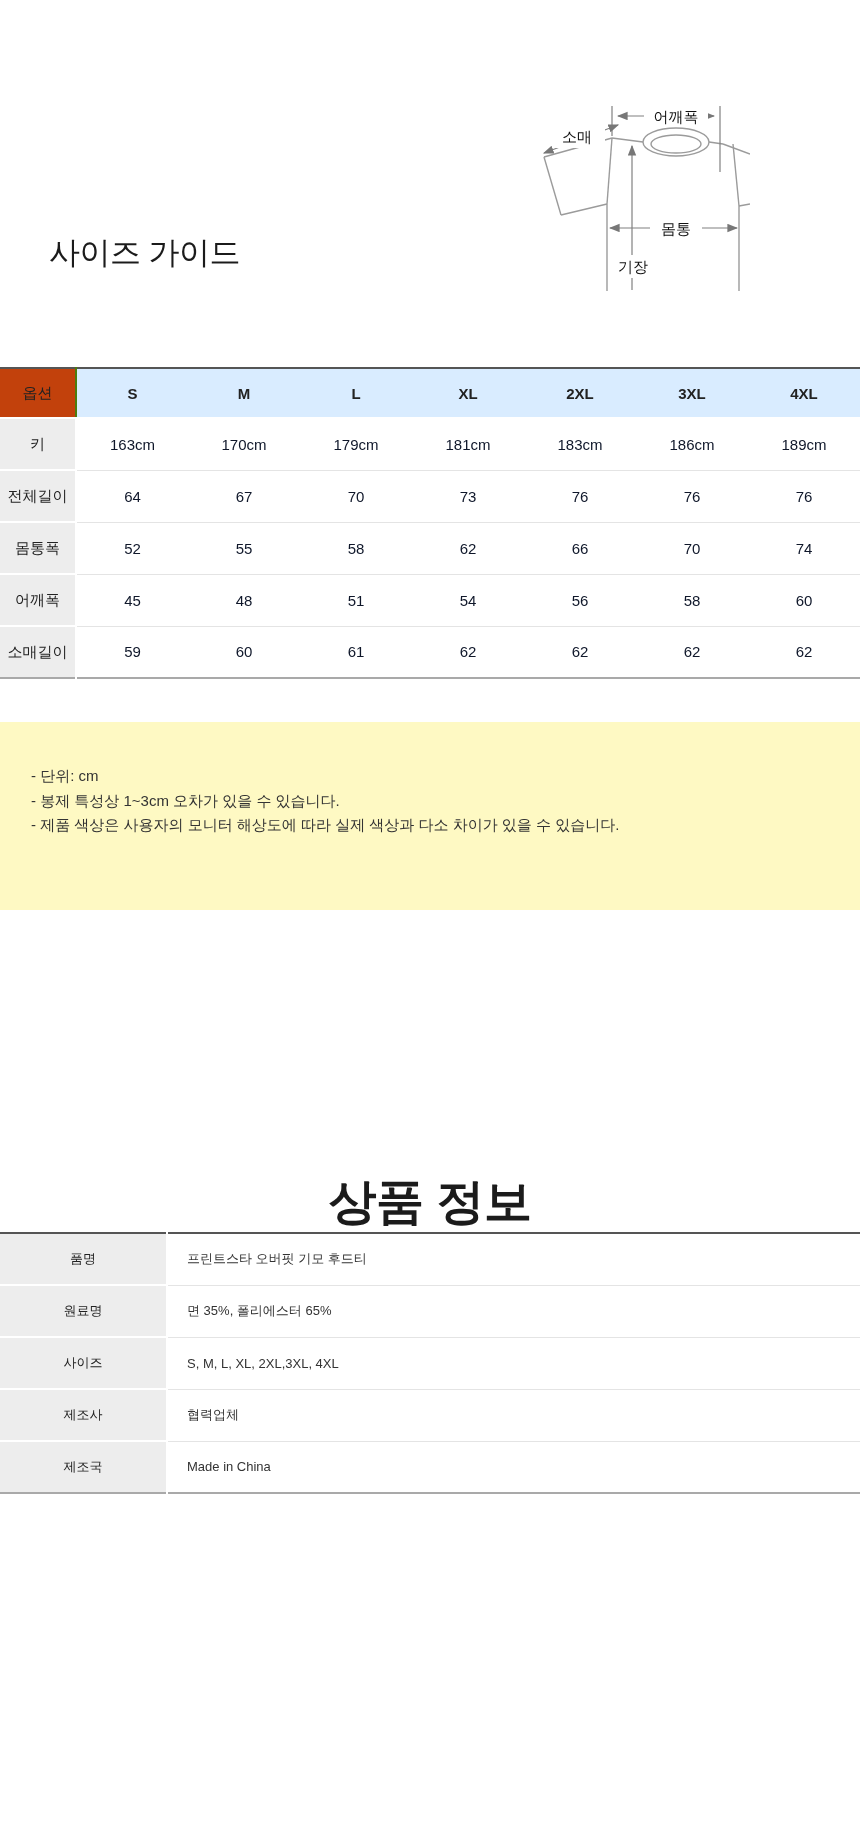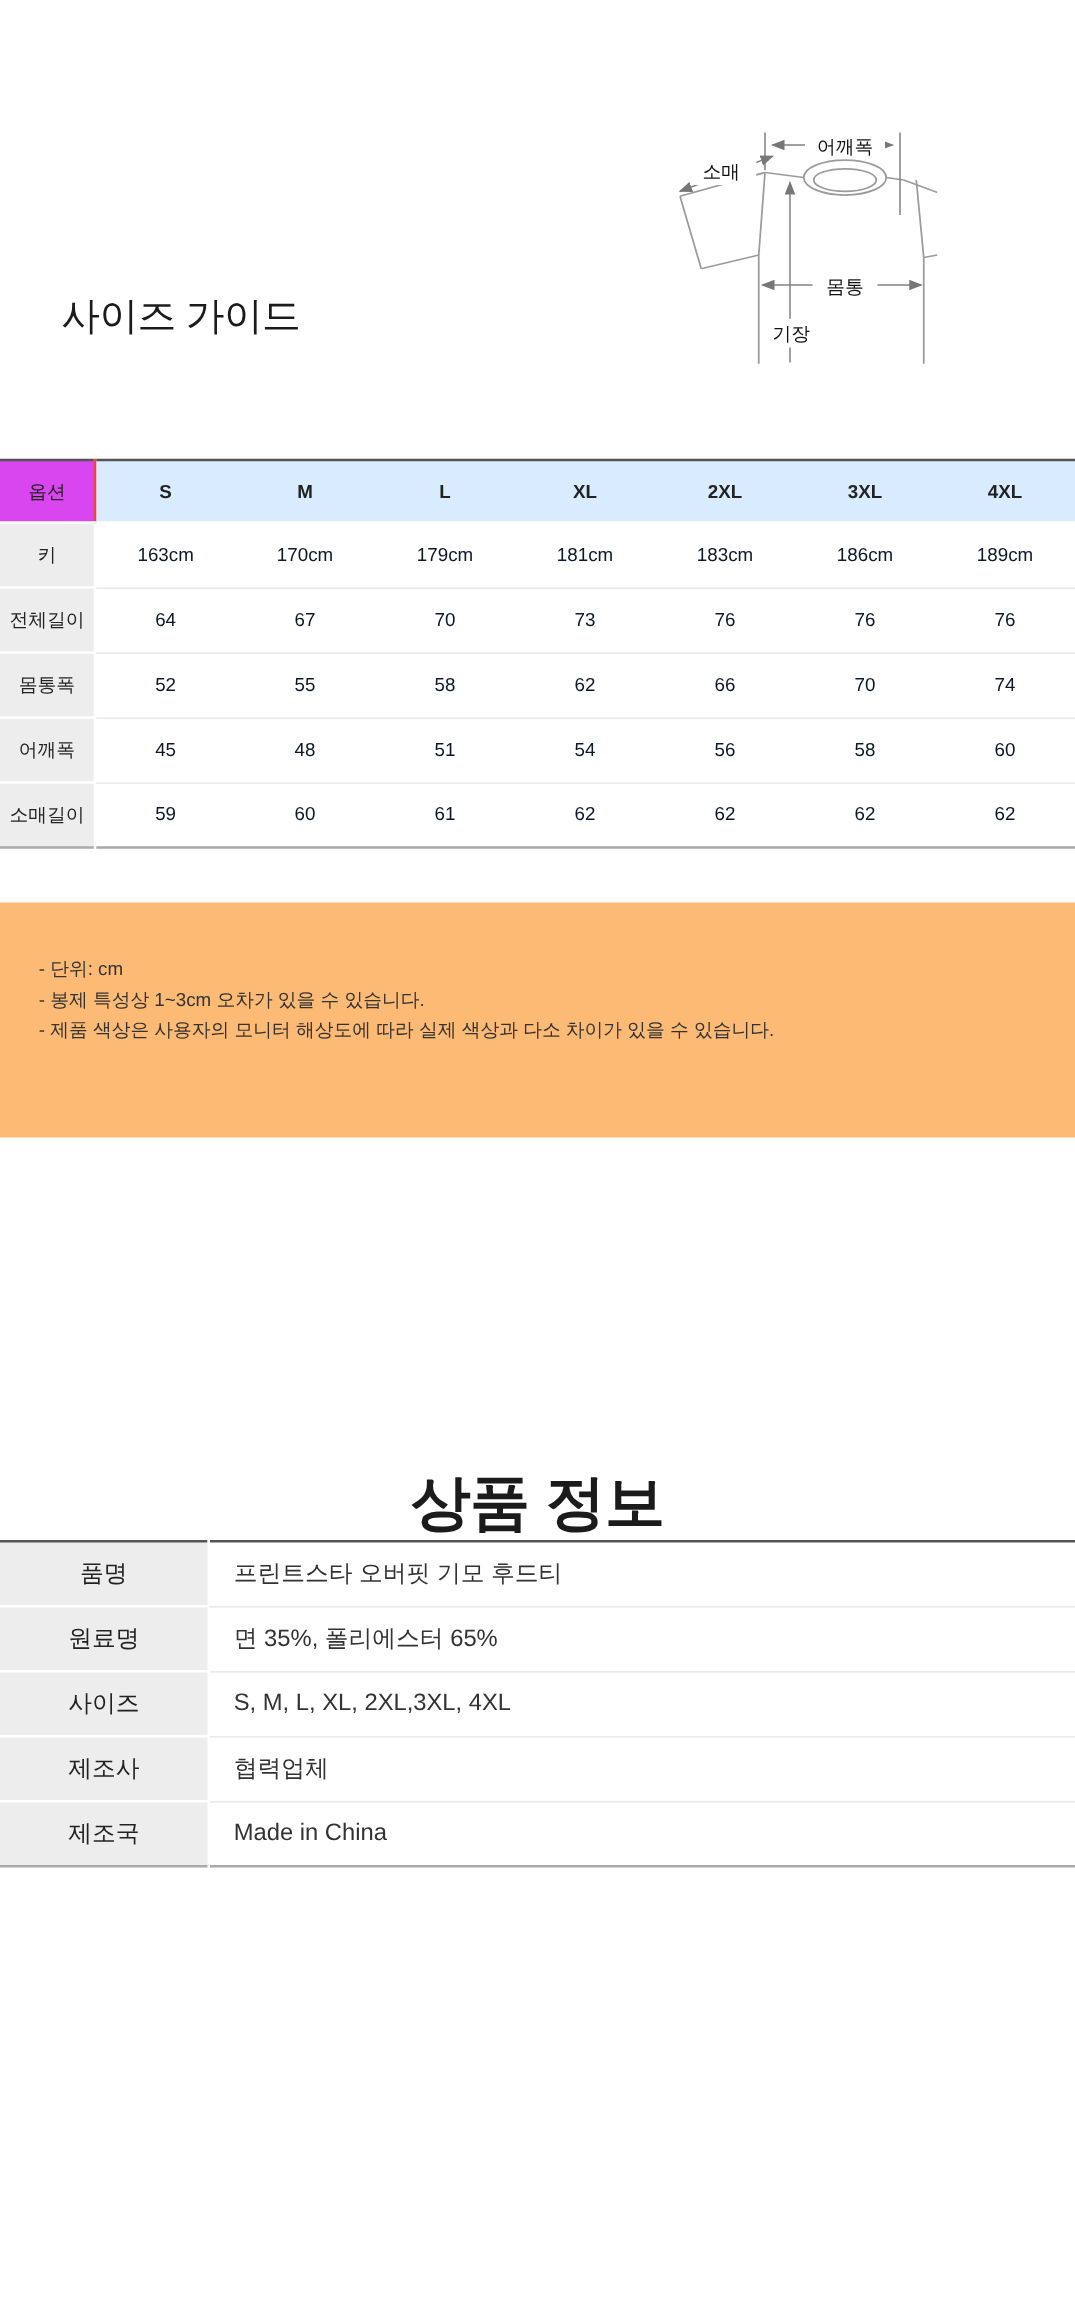--- a/index.html
+++ b/index.html
@@ -25,49 +25,49 @@
     border-collapse:collapse;table-layout:fixed;
     border-top:2px solid #555;border-bottom:2px solid #a9a9a9;
     font-size:15px;color:#444;
   }
   .size-table col.label-col{width:76px;}
   .size-table thead th{
     height:46px;background:#d9ecff;font-weight:700;color:#222;
     border-bottom:2px solid #fff;text-align:center;
   }
   .size-table thead th.opt{
-    background:#d946ef;font-weight:400;border-right:2px solid #ef4444;
+    background:#c2410c;font-weight:400;border-right:2px solid #4d7c0f;
   }
   .size-table tbody th{
     background:#ededed;font-weight:400;color:#222;
     border-bottom:2px solid #fff;border-right:2px solid #fff;
     height:48px;text-align:center;
   }
   .size-table tbody td{
     border-bottom:1px solid #e4e4e4;text-align:center;height:48px;color:#0f172a;
   }
   .size-table tbody tr:last-child td,
   .size-table tbody tr:last-child th{border-bottom:none;}
   
   .notes{
     position:absolute;top:722px;left:0;width:860px;height:188px;
-    background:#fdba74;box-sizing:border-box;
+    background:#fef9c3;box-sizing:border-box;
     margin:0;padding:42px 40px 0 31px;
   }
   .notes li{list-style:none;font-size:15px;color:#333;line-height:24.5px;}
   
   .product-title{
     position:absolute;top:1130px;left:0;width:860px;text-align:center;
     font-size:48px;font-weight:700;color:#1b1b1b;letter-spacing:-0.5px;
   }
   table.product-table{
     position:absolute;top:1232px;left:0;width:860px;
     border-collapse:collapse;table-layout:fixed;
     border-top:2px solid #555;border-bottom:2px solid #a9a9a9;
-    font-size:19px;
+    font-size:13px;
   }
   .product-table col.label-col{width:167px;}
   .product-table tbody th{
     background:#ededed;font-weight:400;color:#222;height:48px;text-align:center;
     border-bottom:2px solid #fff;border-right:2px solid #fff;
   }
   .product-table tbody td{
     color:#333;padding-left:19px;text-align:left;
     border-bottom:1px solid #e4e4e4;height:48px;
   }

